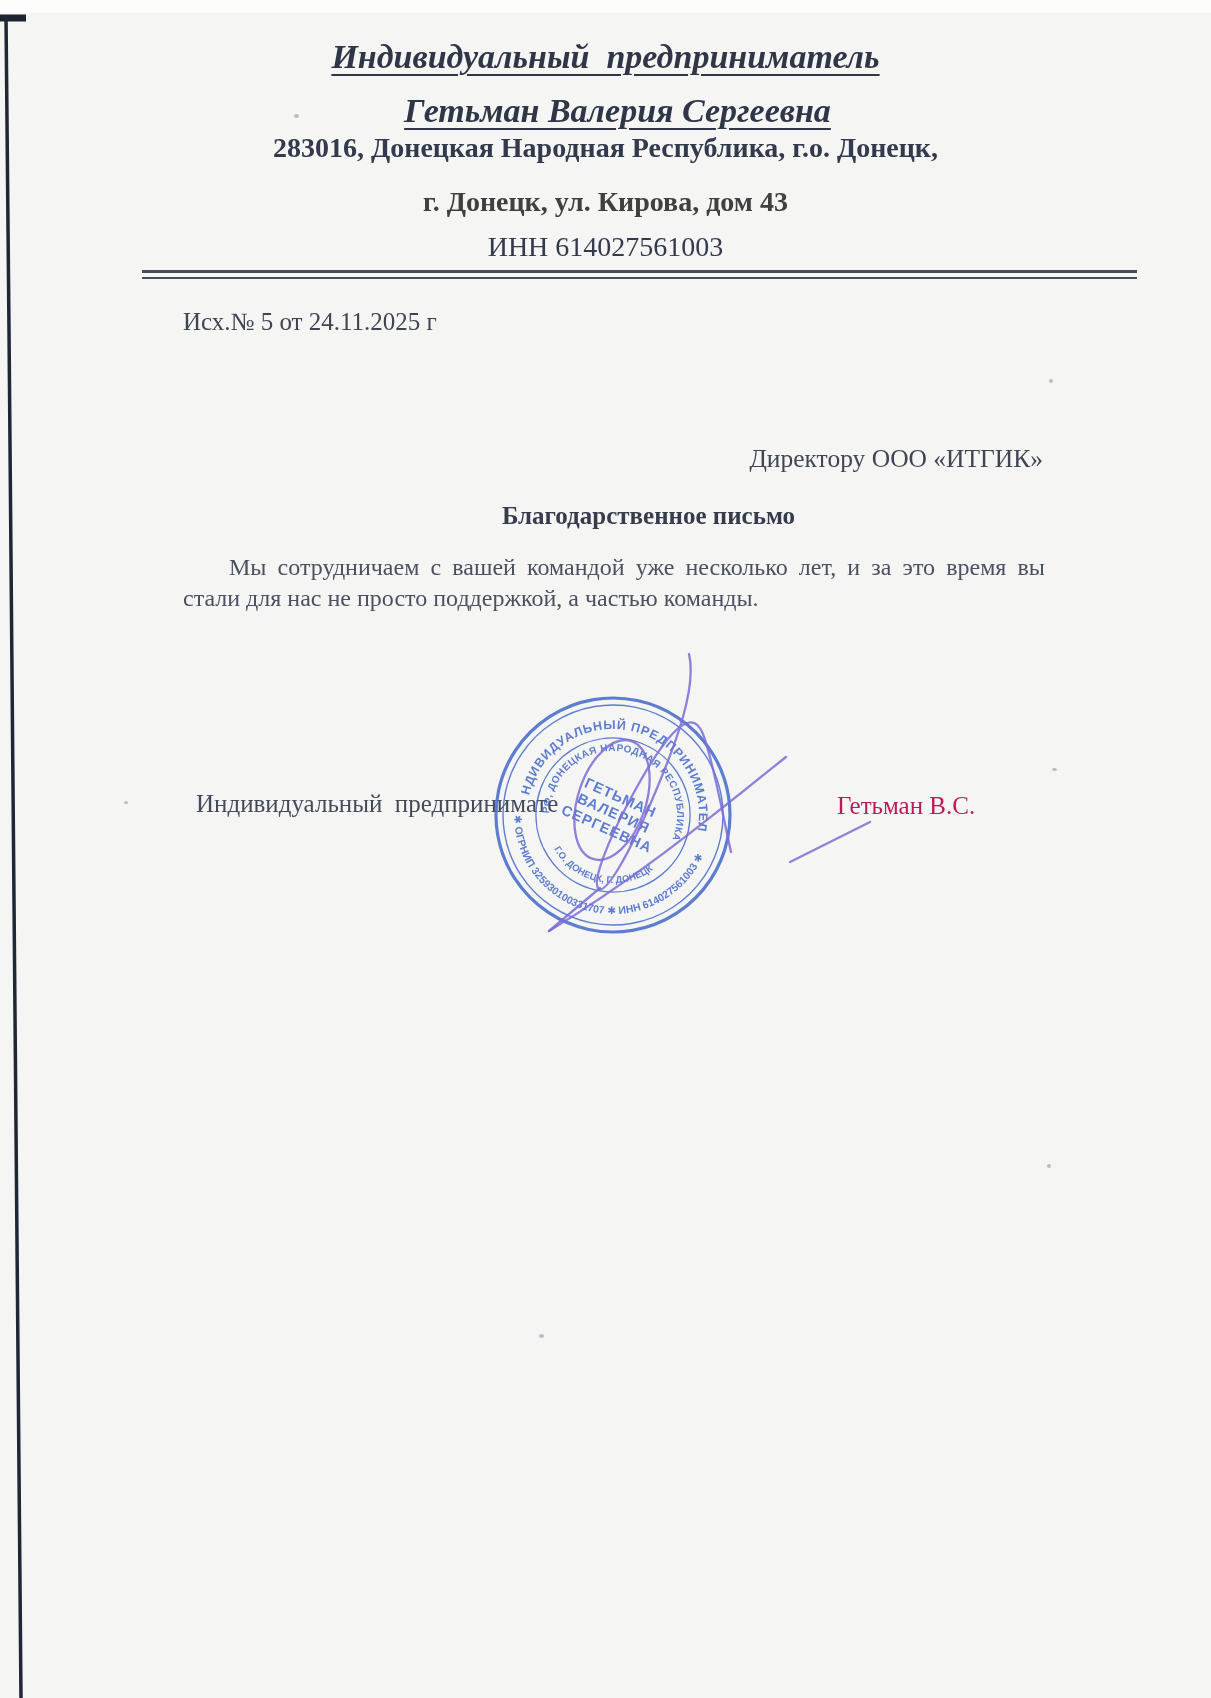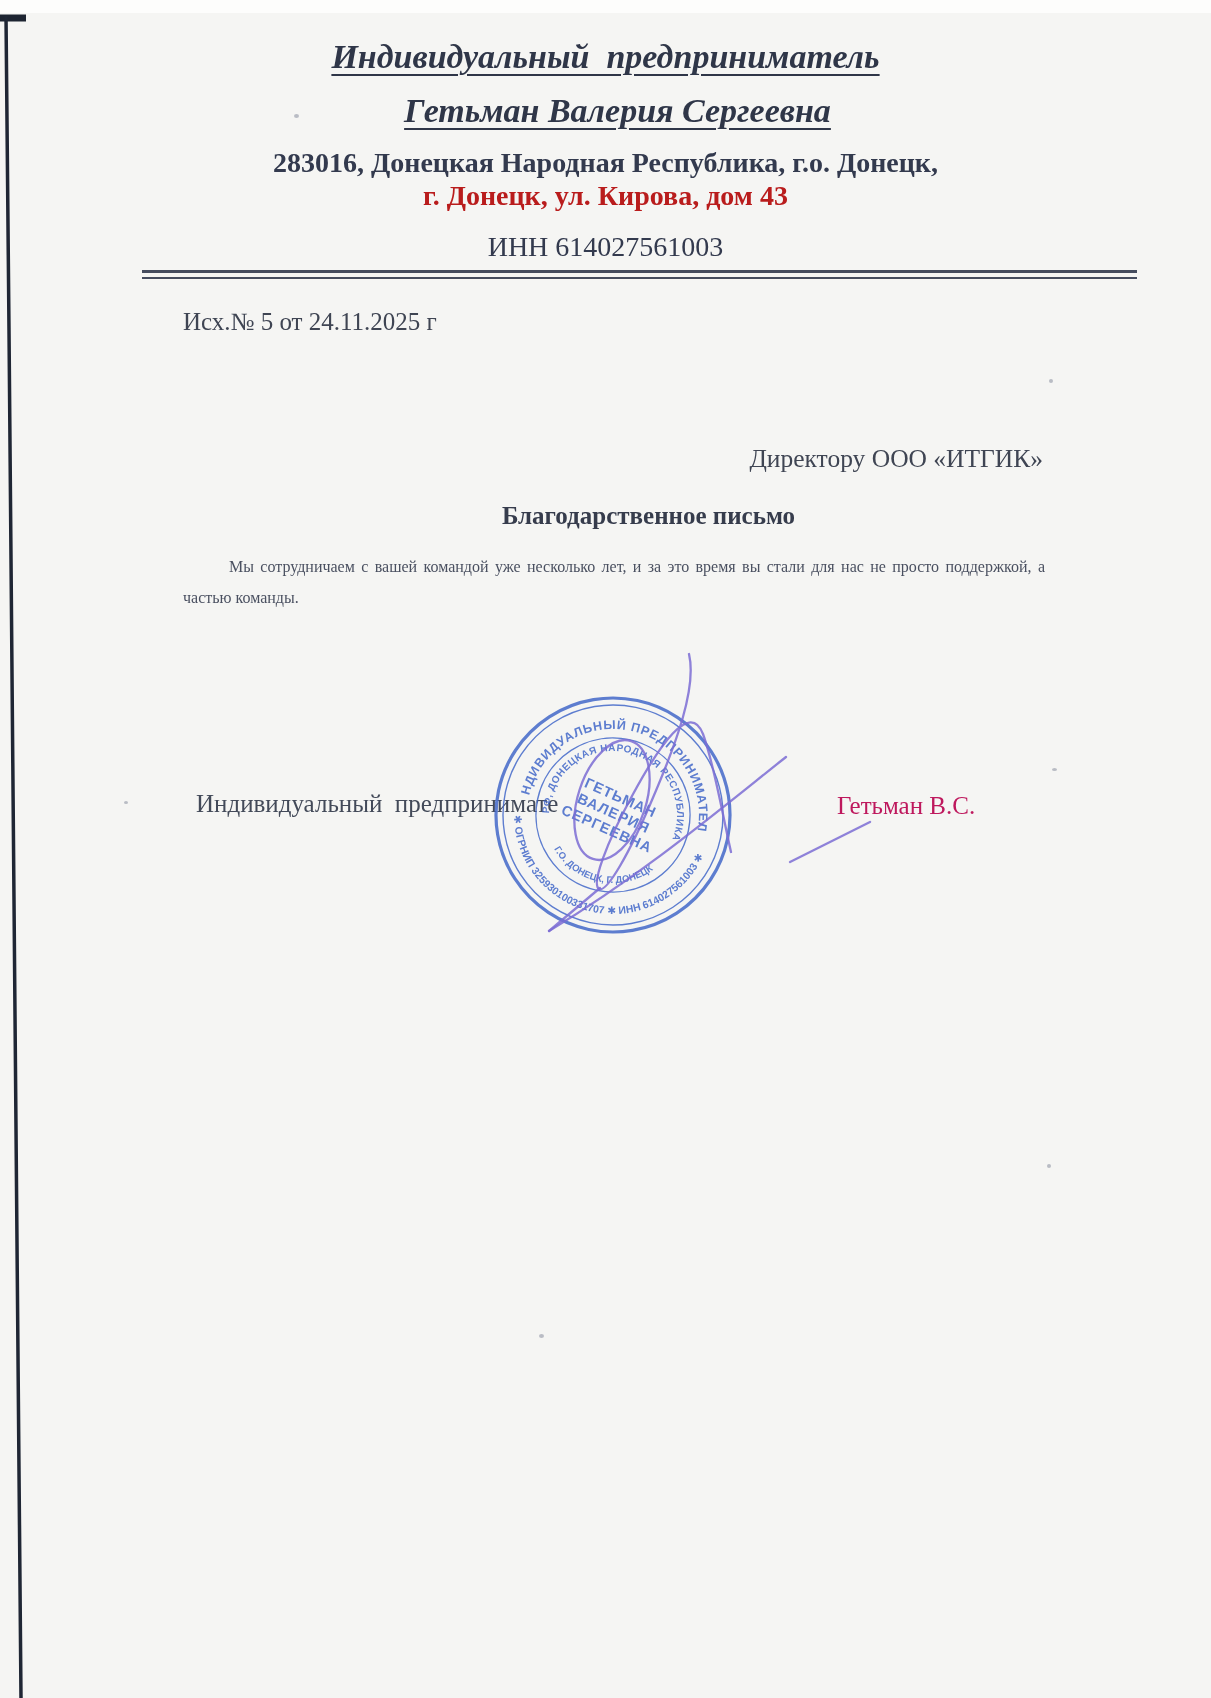--- a/index.html
+++ b/index.html
@@ -19,39 +19,39 @@
     font-size:34px;font-weight:bold;font-style:italic;white-space:pre;
     color:var(--heading-ink,#2f3648);
     text-decoration:underline;text-decoration-thickness:2px;text-underline-offset:6px;
   }
   .lh-name{
     position:absolute;left:0;top:92px;width:100%;text-align:center;
     font-size:34px;font-weight:bold;font-style:italic;
     color:var(--heading-ink,#2f3648);
     text-decoration:underline;text-decoration-thickness:2px;text-underline-offset:6px;padding-left:12px;
   }
-  .lh-addr1{position:absolute;left:0;top:147px;width:100%;text-align:center;
+  .lh-addr1{position:absolute;left:0;top:132px;width:100%;text-align:center;
     font-size:28px;font-weight:bold;color:#333a4e;}
-  .lh-addr2{position:absolute;left:0;top:180px;width:100%;text-align:center;
-    font-size:28px;font-weight:bold;color:#b91c1c;}
+  .lh-addr2{position:absolute;left:0;top:186px;width:100%;text-align:center;
+    font-size:28px;font-weight:bold;color:#404040;}
   .lh-inn{position:absolute;left:0;top:231px;width:100%;text-align:center;
     font-size:28px;font-weight:normal;color:#333a4e;}
   .lh-rule{
     position:absolute;left:142px;top:270px;width:995px;height:4px;
     border-top:3px solid #454c5e;border-bottom:2px solid #454c5e;
   }
 
   .ref-line{position:absolute;left:183px;top:308px;font-size:25px;color:#3f4553;}
   .recipient{position:absolute;right:168px;top:424px;font-size:25.5px;color:#3f4553;margin-top:20px;}
   .letter-title{position:absolute;left:7px;top:502px;width:100%;text-align:center;
     font-size:25px;font-weight:bold;color:#363c4c;padding-left:36px;}
 
   .body-text{position:absolute;left:183px;top:552px;width:862px;}
   .body-text p{
-    margin:0;font-size:16px;line-height:30.5px;text-align:justify;text-indent:46px;
+    margin:0;font-size:24px;line-height:30.5px;text-align:justify;text-indent:46px;
     color:var(--text-ink,#4a5060);
   }
 
   .sig-row-label{position:absolute;left:196px;top:790px;font-size:25px;white-space:pre;color:#434a59;}
   .sig-row-name{position:absolute;left:837px;top:792px;font-size:25px;color:#be185d;}
 
   .stamp-wrap{position:absolute;left:483px;top:685px;width:260px;height:260px;opacity:.82;}
   .stamp-ring{fill:none;stroke:var(--stamp-blue,#3c63c8);}
   .stamp-text{fill:var(--stamp-blue,#3c63c8);font-family:"Liberation Sans","DejaVu Sans",sans-serif;font-weight:bold;}
 

